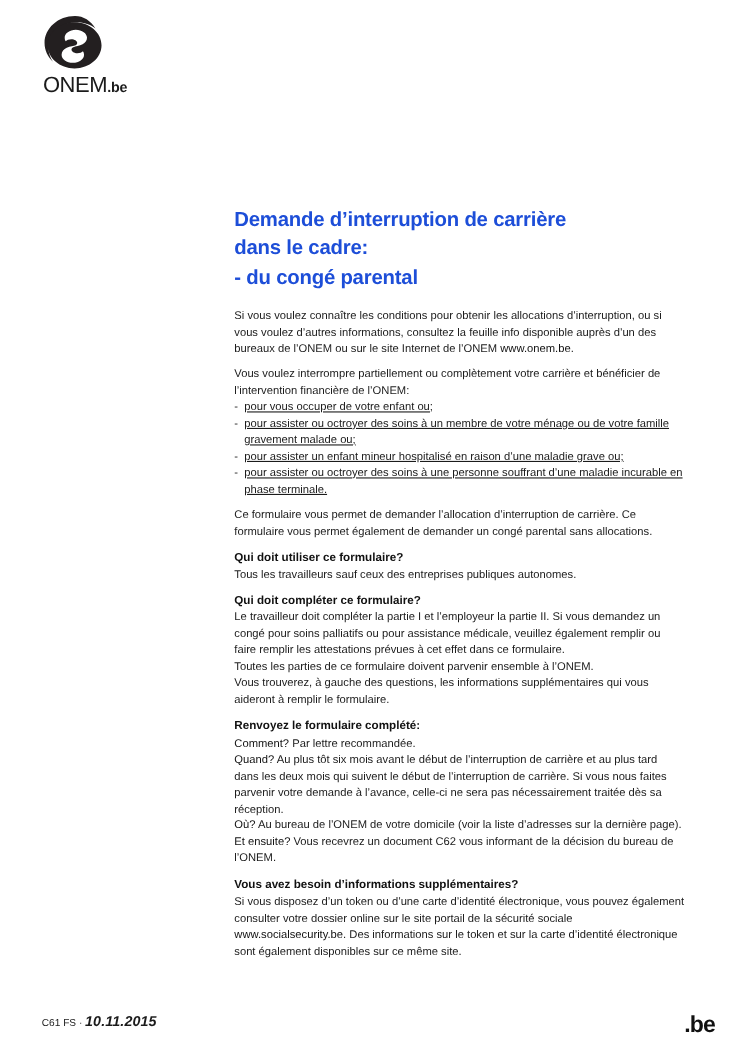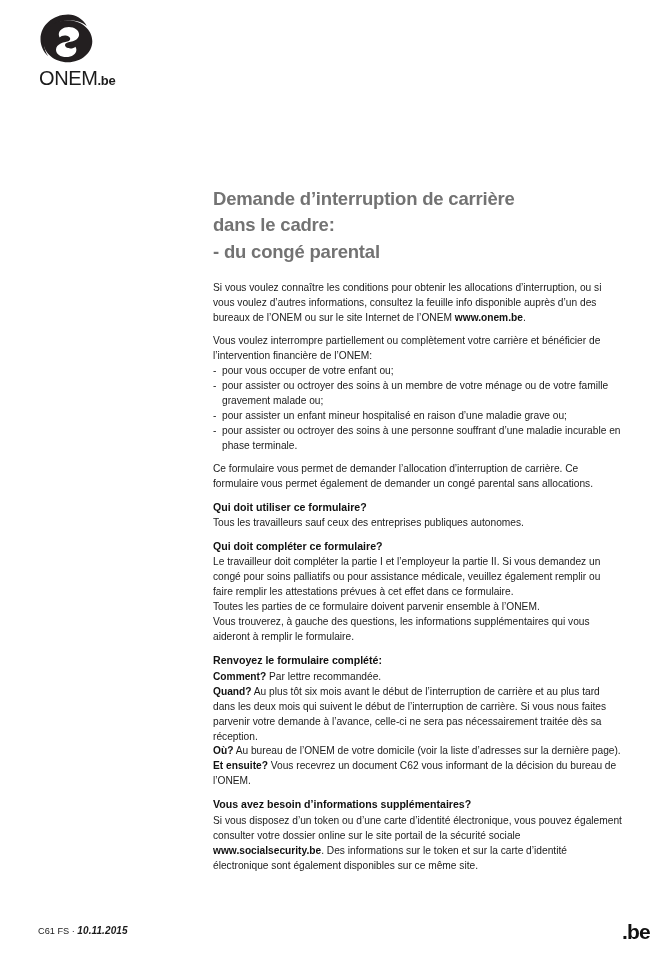--- a/index.html
+++ b/index.html
@@ -54,21 +54,21 @@
     left: 213px;
     top: 186px;
     width: 409px;
   }
 
   .doc-title {
     font-size: 18.5px;
     font-weight: 700;
     line-height: 1.42;
     letter-spacing: -0.2px;
-    color: #737373;
+    color: #1d4ed8;
     margin: 0 0 16px 0;
   }
   .doc-title .tline { display: block; white-space: nowrap; }
 
   p.para {
     font-size: 10.2px;
     line-height: 1.47;
     margin: 0 0 8px 0;
     text-align: left;
     color: #1b1b1b;
@@ -81,48 +81,49 @@
     line-height: 1.45;
     margin: 7px 0 0 0;
     color: #111111;
   }
   h2.section-heading + p.para { margin-top: 1px; }
 
   ul.bullets {
     list-style: none;
     margin: 0 0 8px 0;
     padding: 0;
+    text-decoration: underline;
   }
   ul.bullets li {
     font-size: 10.2px;
     line-height: 1.47;
     padding-left: 9px;
     position: relative;
     margin: 0;
   }
   ul.bullets li::before {
     content: "-";
     position: absolute;
     left: 0;
     top: 0;
   }
 
-  b, strong { font-weight: 700; color: #111111; }
+  b, strong { font-weight: 400; color: #111111; }
 
   
   .footer-code {
     position: absolute;
     left: 38px;
     bottom: 18px;
     font-size: 9.2px;
     color: #1b1b1b;
     white-space: nowrap;
   }
   .footer-code .date {
-    font-size: 10px;
+    font-size: 13px;
     font-style: italic;
     font-weight: 700;
     letter-spacing: 0.1px;
   }
   .footer-dotbe {
     position: absolute;
     right: 20px;
     bottom: 12px;
     font-size: 21px;
     font-weight: 700;

